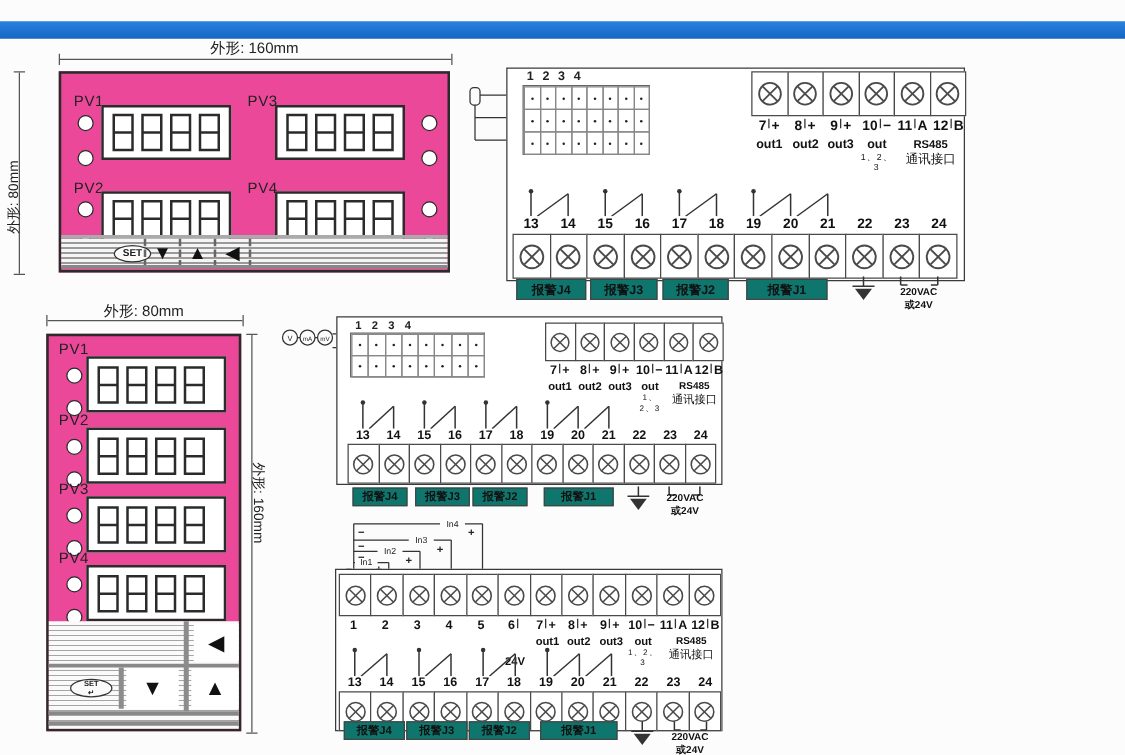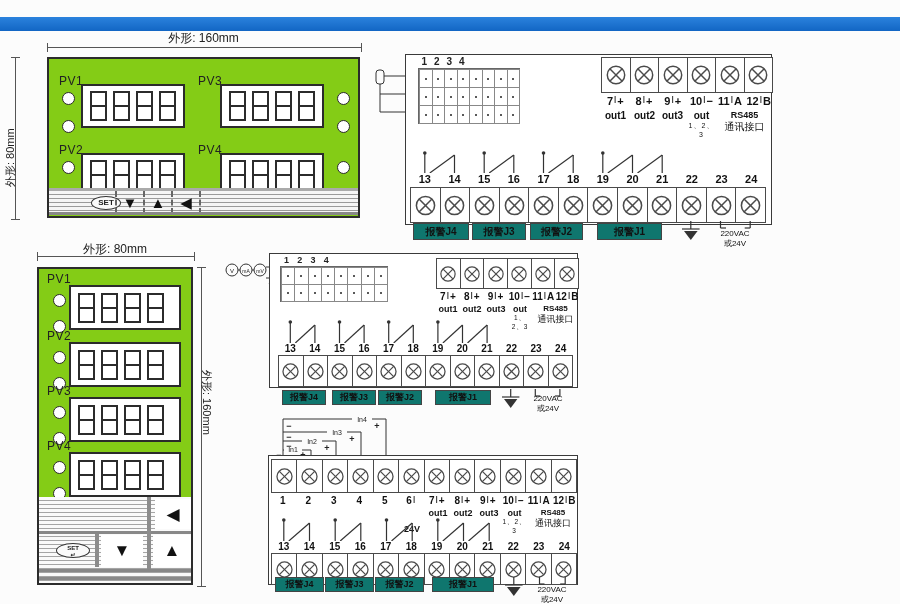--- a/index.html
+++ b/index.html
@@ -15,21 +15,21 @@
         text-shadow:1px 1px 1px #083a75;}
   
   .dimtext{position:absolute;font-size:12px;color:#222;text-align:center;}
   .dimh{position:absolute;height:9px;border-left:1.5px solid #555;border-right:1.5px solid #555;}
   .dimh::after{content:"";position:absolute;left:0;right:0;top:4px;border-top:1.2px solid #555;}
   .dimv{position:absolute;width:9px;border-top:1.5px solid #555;border-bottom:1.5px solid #555;}
   .dimv::after{content:"";position:absolute;top:0;bottom:0;left:4px;border-left:1.2px solid #555;}
   .rot-ccw{transform:rotate(-90deg);transform-origin:left top;white-space:nowrap;font-size:11px;}
   .rot-cw{transform:rotate(90deg);transform-origin:left top;white-space:nowrap;font-size:11px;}
   
-  .meter{position:absolute;border:2px solid #2b2b2b;background:#84cc16;box-sizing:border-box;}
+  .meter{position:absolute;border:2px solid #2b2b2b;background:#ec4899;box-sizing:border-box;}
   #meter-h{left:47px;top:57px;width:313px;height:161px;}
   #meter-v{left:37px;top:267px;width:156px;height:318px;}
   .pvg{position:absolute;width:150px;height:64px;}
   .pvl{position:absolute;left:0;top:-2px;font-size:12px;letter-spacing:.5px;}
   .led{position:absolute;width:11px;height:11px;border:1.5px solid #2b2b2b;border-radius:50%;background:#fff;}
   .pvg .led1{left:3px;top:16px}.pvg .led2{left:3px;top:44px}
   .pvg.r .led1,.pvg.r .led2{left:139px;}
   .disp{position:absolute;left:22px;top:8px;width:104px;height:44px;border:2px solid #2b2b2b;
         display:flex;align-items:center;gap:6px;padding-left:7px;box-sizing:border-box;background:#fff;}
   .digit{width:17px;height:30px;border:2px solid #2b2b2b;position:relative;box-sizing:border-box;}
@@ -151,21 +151,21 @@
   #ar3{left:268px;top:577px;height:15px;width:310px;}
   #ar3 .abox{font-size:9px;}
   #ar3 .abox:nth-child(1){left:7px;width:47px}#ar3 .abox:nth-child(2){left:57px;width:47px}
   #ar3 .abox:nth-child(3){left:107px;width:47px}#ar3 .abox:nth-child(4){left:164px;width:60px}
   .gp{position:absolute;}
   .gp line{stroke:#333;stroke-width:1.2px;}
   .gp polygon{fill:#333;}
   #gp1{left:405px;top:221px;width:367px;height:22px;}
   #gp2{left:269px;top:389px;width:309px;height:22px;}
   #gp3{left:268px;top:577px;width:310px;height:22px;}
-  .ptext{position:absolute;width:60px;text-align:center;font-size:8px;font-weight:normal;color:#111;}
+  .ptext{position:absolute;width:60px;text-align:center;font-size:8px;font-weight:bold;color:#111;}
   #p1a{left:705px;top:229px}#p1b{left:705px;top:238px}
   #p2a{left:518px;top:394px}#p2b{left:518px;top:403px}
   #p3a{left:522px;top:585px}#p3b{left:522px;top:594px}
   
   .symsvg{position:absolute;}
   .symsvg line,.symsvg rect,.symsvg circle{stroke:#333;stroke-width:1px;fill:none;}
   .symsvg text{fill:#222;font-family:"Liberation Sans",sans-serif;}
   #rtd{left:371px;top:60px;width:46px;height:62px;}
   #sensors{left:224px;top:256px;width:56px;height:30px;}
   #inbrackets{left:266px;top:412px;width:124px;height:46px;}

